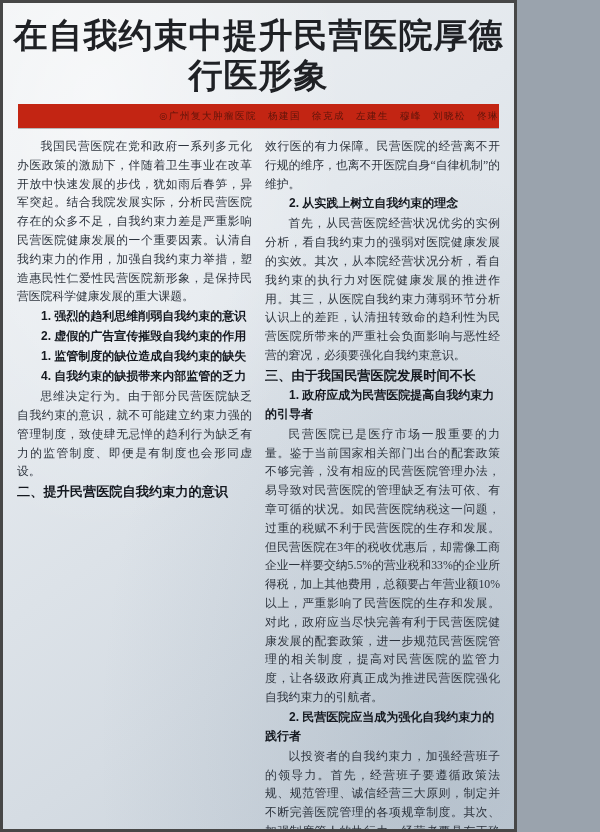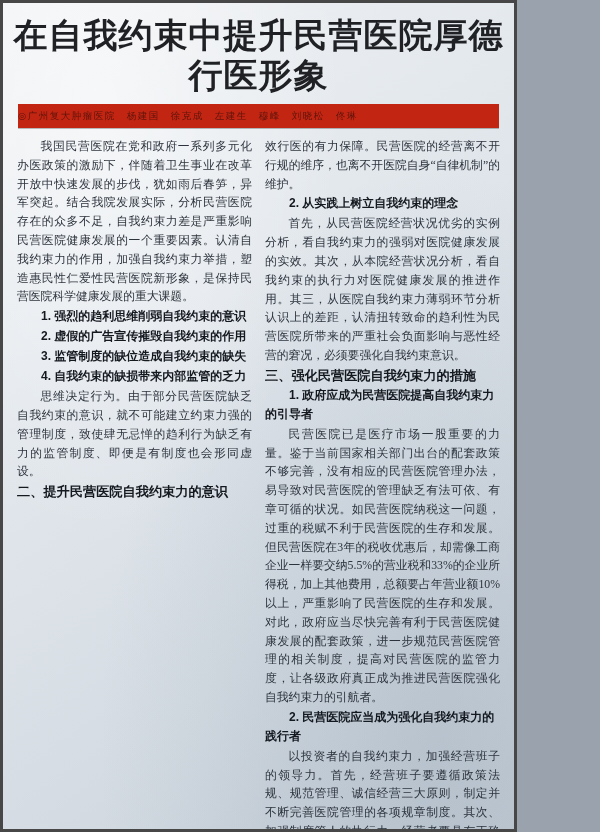--- a/index.html
+++ b/index.html
@@ -14,21 +14,21 @@
     overflow:hidden;
   }
   .title{
     text-align:center;
     font-family:"Liberation Sans","DejaVu Sans",sans-serif;
     font-weight:bold;font-size:34px;line-height:40px;
     color:#1f2125;margin:12px 8px 9px;letter-spacing:1px;
   }
   .banner{
     margin:0 15px;background:#c32513;height:24px;
-    display:flex;align-items:center;justify-content:flex-start;
+    display:flex;align-items:center;justify-content:flex-end;
     box-shadow:0 1px 0 rgba(0,0,0,.25);
   }
   .banner span{
     font-size:9.5px;color:#5e140a;letter-spacing:1.5px;
     font-family:"Liberation Sans","DejaVu Sans",sans-serif;
   }
   .body{display:flex;gap:13px;padding:9px 14px 0;}
   .col{
     flex:1;min-width:0;
     font-size:11.8px;line-height:18.8px;
@@ -57,32 +57,32 @@
   <div class="banner">
     <span>◎广州复大肿瘤医院　杨建国　徐克成　左建生　穆峰　刘晓松　佟琳</span>
   </div>
 
   <div class="body">
 
     <div class="col">
       <p>我国民营医院在党和政府一系列多元化办医政策的激励下，伴随着卫生事业在改革开放中快速发展的步伐，犹如雨后春笋，异军突起。结合我院发展实际，分析民营医院存在的众多不足，自我约束力差是严重影响民营医院健康发展的一个重要因素。认清自我约束力的作用，加强自我约束力举措，塑造惠民性仁爱性民营医院新形象，是保持民营医院科学健康发展的重大课题。</p>
       <h4>1. 强烈的趋利思维削弱自我约束的意识</h4>
       <h4>2. 虚假的广告宣传摧毁自我约束的作用</h4>
-      <h4>3. 监管制度的缺位造成自我约束的缺失</h4>
+      <h4>1. 监管制度的缺位造成自我约束的缺失</h4>
       <h4>4. 自我约束的缺损带来内部监管的乏力</h4>
       <p>思维决定行为。由于部分民营医院缺乏自我约束的意识，就不可能建立约束力强的管理制度，致使肆无忌惮的趋利行为缺乏有力的监管制度、即便是有制度也会形同虚设。</p>
       <h3>二、提升民营医院自我约束力的意识</h3>
 
     </div>
 
     <div class="col">
       <p class="cont">效行医的有力保障。民营医院的经营离不开行规的维序，也离不开医院自身“自律机制”的维护。</p>
       <h4>2. 从实践上树立自我约束的理念</h4>
       <p>首先，从民营医院经营状况优劣的实例分析，看自我约束力的强弱对医院健康发展的实效。其次，从本院经营状况分析，看自我约束的执行力对医院健康发展的推进作用。其三，从医院自我约束力薄弱环节分析认识上的差距，认清扭转致命的趋利性为民营医院所带来的严重社会负面影响与恶性经营的窘况，必须要强化自我约束意识。</p>
-      <h3>三、强化民营医院自我约束力的措施</h3>
+      <h3>三、由于我国民营医院发展时间不长</h3>
       <h4>1. 政府应成为民营医院提高自我约束力的引导者</h4>
       <p>民营医院已是医疗市场一股重要的力量。鉴于当前国家相关部门出台的配套政策不够完善，没有相应的民营医院管理办法，易导致对民营医院的管理缺乏有法可依、有章可循的状况。如民营医院纳税这一问题，过重的税赋不利于民营医院的生存和发展。但民营医院在3年的税收优惠后，却需像工商企业一样要交纳5.5%的营业税和33%的企业所得税，加上其他费用，总额要占年营业额10%以上，严重影响了民营医院的生存和发展。对此，政府应当尽快完善有利于民营医院健康发展的配套政策，进一步规范民营医院管理的相关制度，提高对民营医院的监管力度，让各级政府真正成为推进民营医院强化自我约束力的引航者。</p>
       <h4>2. 民营医院应当成为强化自我约束力的践行者</h4>
       <p>以投资者的自我约束力，加强经营班子的领导力。首先，经营班子要遵循政策法规、规范管理、诚信经营三大原则，制定并不断完善医院管理的各项规章制度。其次、加强制度管人的执行力，经营者要具有正确处理以人为本与制度管理关系的能力，既要理解人、关心人、激励人，又要把制度视为铁的律令。经营者要自律为先，不搞让制度执行走样的“灵活变通”，不搞让制度形同虚设的“下不为例”，不搞对突破道德底线者的“因人而异”。其三，自觉接受员工与社会监督，把执行各项规章制度落到实处。</p>
 
     </div>
 
   </div>
 </div>
 

